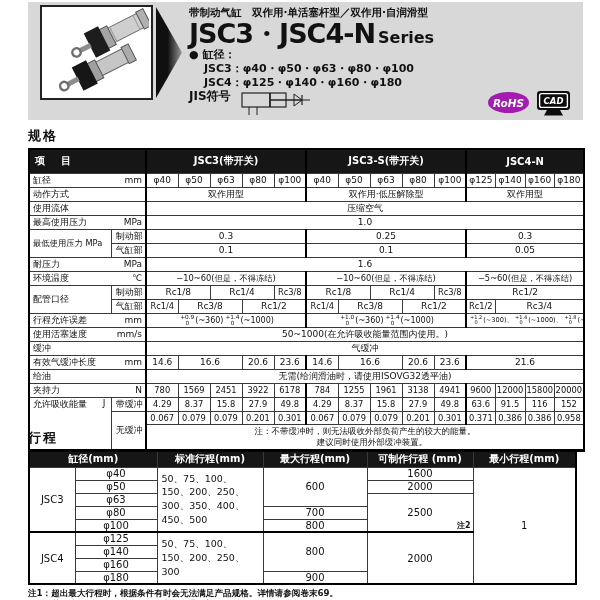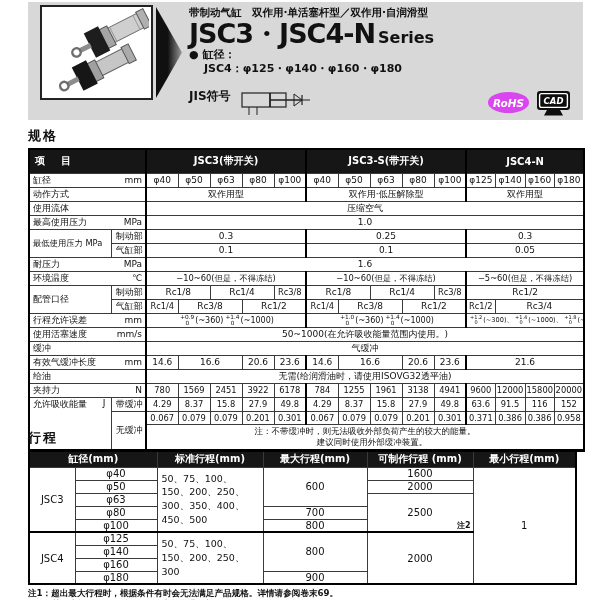--- a/index.html
+++ b/index.html
@@ -13,21 +13,21 @@
          background:linear-gradient(90deg,#101010 45%,#9a9a9a 100%);
          clip-path:polygon(0 0,100% 50%,0 100%)}
   .tblock{position:absolute;left:161px;top:4px;width:330px}
   .subtitle{font-size:10.5px;font-weight:bold;white-space:nowrap}
   .series{font-size:27px;font-weight:bold;letter-spacing:-1px;line-height:1.05;white-space:nowrap}
   .series .sfx{font-size:16px;letter-spacing:0;margin-left:3px}
   .boreline{font-size:11px;font-weight:bold;line-height:1.25;white-space:nowrap}
   .boreind{padding-left:15px;font-weight:bold}
   .jis{position:absolute;left:161px;top:86px;font-size:12px;font-weight:bold}
   .jissym{position:absolute;left:212px;top:88px}
-  .rohs{position:absolute;left:460px;top:90px;width:41px;height:21px;background:#d946ef;border-radius:50%;
+  .rohs{position:absolute;left:460px;top:90px;width:41px;height:21px;background:#a21caf;border-radius:50%;
         display:flex;align-items:center;justify-content:center;color:#fff;font-weight:bold;font-size:10.5px;font-style:italic}
   .cadb{position:absolute;left:508px;top:88px}
 
   
   .sec{position:absolute;left:28px;width:556px}
   .sec-spec{top:127px}
   .sec-stroke{top:429px}
   .sectitle{font-size:13px;font-weight:bold;margin-bottom:3px;letter-spacing:2px}
 
   
@@ -90,20 +90,21 @@
           <rect x="-8" y="6.5" width="13" height="5" fill="#8d8d8d"></rect>
           <circle cx="-11" cy="9" r="4.2" fill="none" stroke="#6f6f6f" stroke-width="2.4"></circle>
         </g>
       </svg>
     </div>
     <div class="wedge"></div>
     <div class="tblock">
       <div class="subtitle">带制动气缸　双作用·单活塞杆型／双作用·自润滑型</div>
       <div class="series"><span>JSC3・JSC4-N</span><span class="sfx">Series</span></div>
       <div class="boreline">● 缸径：</div>
+      <div class="boreline boreind">JSC3：φ40・φ50・φ63・φ80・φ100</div>
       <div class="boreline boreind">JSC4：φ125・φ140・φ160・φ180</div>
     </div>
     <div class="jis">JIS符号</div>
     <div class="jissym">
       <svg width="92" height="28" viewBox="0 0 92 28">
         <rect x="2" y="3" width="44" height="14" fill="none" stroke="#222" stroke-width="1.2"></rect>
         <line x1="30" y1="3" x2="30" y2="17" stroke="#222" stroke-width="1.8"></line>
         <line x1="30" y1="10" x2="62" y2="10" stroke="#222" stroke-width="1.5"></line>
         <path d="M54 4 L62 10 L54 16 Z" fill="none" stroke="#222" stroke-width="1"></path>
         <line x1="62" y1="5" x2="62" y2="15" stroke="#222" stroke-width="1.2"></line>

